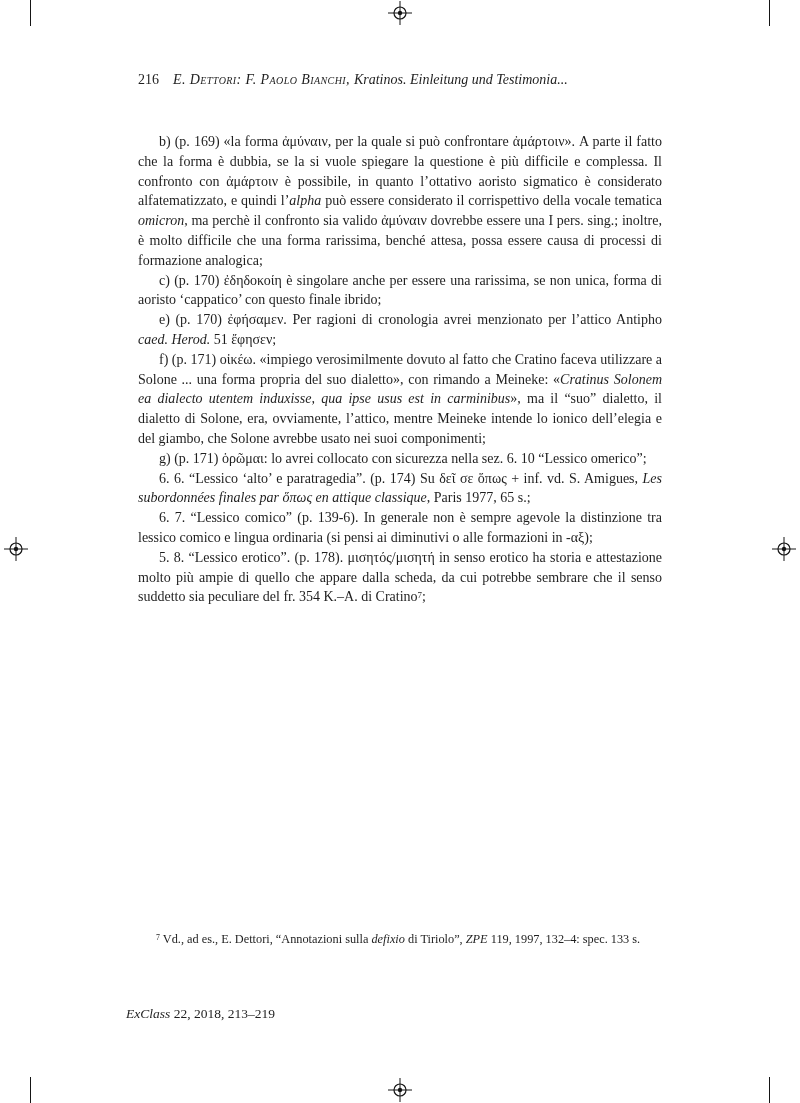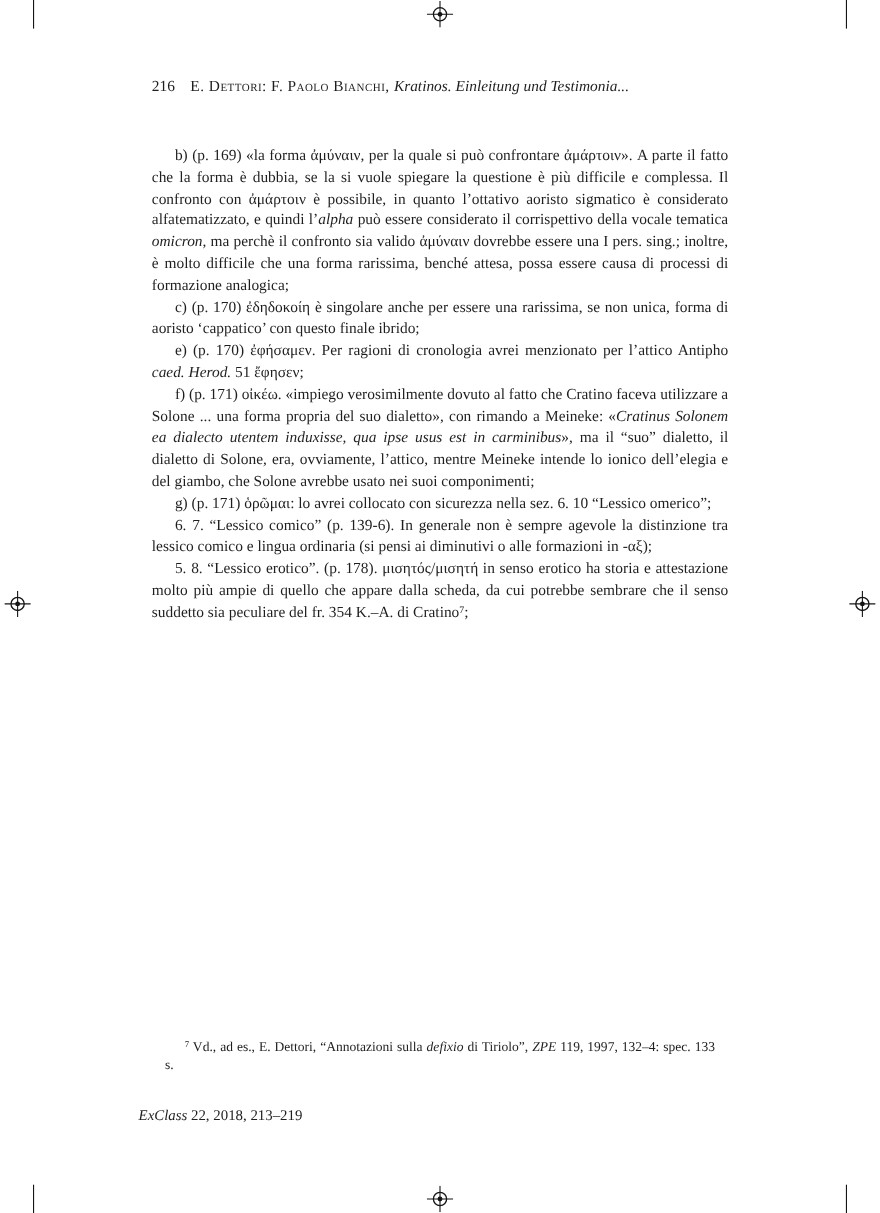--- a/index.html
+++ b/index.html
@@ -36,32 +36,32 @@
   .body-text p.para + p.para { }
 
   
   .footnote {
     position: absolute;
     left: 138px; top: 932px; width: 524px;
     font-size: 12.3px;
     line-height: 15.6px;
     text-align: justify;
   }
-  .footnote p { margin: 12px; text-indent: 18px; }
+  .footnote p { margin: 0; text-indent: 18px; }
 
   
   .page-footer {
     position: absolute;
     left: 126px; top: 1006px; width: 524px;
     font-size: 13.5px;
   }
 
   
   .i  { font-style: italic; }
-  .sc { font-variant: small-caps; letter-spacing: 0.03em; }
+  .sc { font-variant: small-caps; letter-spacing: 0.03em; font-style: italic; }
   .sup { font-size: 0.64em; position: relative; top: -0.38em; }
 
   
   .crop { position: absolute; background: #151515; }
   .crop.v { width: 1px; height: 26px; }
 
   
   .regmark { position: absolute; width: 24px; height: 24px; }
   .rm  { stroke: #151515; stroke-width: 1; }
   .rmc { fill: none; stroke: #151515; stroke-width: 1.2; }
@@ -112,20 +112,21 @@
   <div class="running-header">
     <span class="page-number">216</span><span><span class="sc">E. Dettori: F. Paolo Bianchi, </span><span class="i">Kratinos. Einleitung und Testimonia...</span></span>
   </div>
 
   <div class="body-text">
       <p class="para"><span>b) (p. 169) «la forma ἀμύναιν, per la quale si può confrontare ἀμάρτοιν». A parte il fatto che la forma è dubbia, se la si vuole spiegare la questione è più difficile e complessa. Il confronto con ἀμάρτοιν è possibile, in quanto l’ottativo aoristo sigmatico è considerato alfatematizzato, e quindi l’</span><span class="i">alpha</span><span> può essere considerato il corrispettivo della vocale tematica </span><span class="i">omicron</span><span>, ma perchè il confronto sia valido ἀμύναιν dovrebbe essere una I pers. sing.; inoltre, è molto difficile che una forma rarissima, benché attesa, possa essere causa di processi di formazione analogica;</span></p>
       <p class="para"><span>c) (p. 170) ἐδηδοκοίη è singolare anche per essere una rarissima, se non unica, forma di aoristo ‘cappatico’ con questo finale ibrido;</span></p>
       <p class="para"><span>e) (p. 170) ἐφήσαμεν. Per ragioni di cronologia avrei menzionato per l’attico Antipho </span><span class="i">caed. Herod.</span><span> 51 ἔφησεν;</span></p>
       <p class="para"><span>f) (p. 171) οἰκέω. «impiego verosimilmente dovuto al fatto che Cratino faceva utilizzare a Solone ... una forma propria del suo dialetto», con rimando a Meineke: «</span><span class="i">Cratinus Solonem ea dialecto utentem induxisse, qua ipse usus est in carminibus</span><span>», ma il “suo” dialetto, il dialetto di Solone, era, ovviamente, l’attico, mentre Meineke intende lo ionico dell’elegia e del giambo, che Solone avrebbe usato nei suoi componimenti;</span></p>
       <p class="para"><span>g) (p. 171) ὁρῶμαι: lo avrei collocato con sicurezza nella sez. 6. 10 “Lessico omerico”;</span></p>
+      <p class="para"><span>6. 6. “Lessico ‘alto’ e paratragedia”. (p. 174) Su δεῖ σε ὅπως + inf. vd. S. Amigues, </span><span class="i">Les subordonnées finales par ὅπως en attique classique</span><span>, Paris 1977, 65 s.;</span></p>
       <p class="para"><span>6. 7. “Lessico comico” (p. 139-6). In generale non è sempre agevole la distinzione tra lessico comico e lingua ordinaria (si pensi ai diminutivi o alle formazioni in -αξ);</span></p>
       <p class="para"><span>5. 8. “Lessico erotico”. (p. 178). μισητός/μισητή in senso erotico ha storia e attestazione molto più ampie di quello che appare dalla scheda, da cui potrebbe sembrare che il senso suddetto sia peculiare del fr. 354 K.–A. di Cratino</span><span class="sup">7</span><span>;</span></p>
     </div>
 
   <div class="footnote">
     <p><span class="sup">7</span><span> Vd., ad es., E. Dettori, “Annotazioni sulla </span><span class="i">defixio</span><span> di Tiriolo”, </span><span class="i">ZPE</span><span> 119, 1997, 132–4: spec. 133 s.</span></p>
   </div>
 
   <div class="page-footer"><span class="i">ExClass</span><span> 22, 2018, 213–219</span></div>
 

